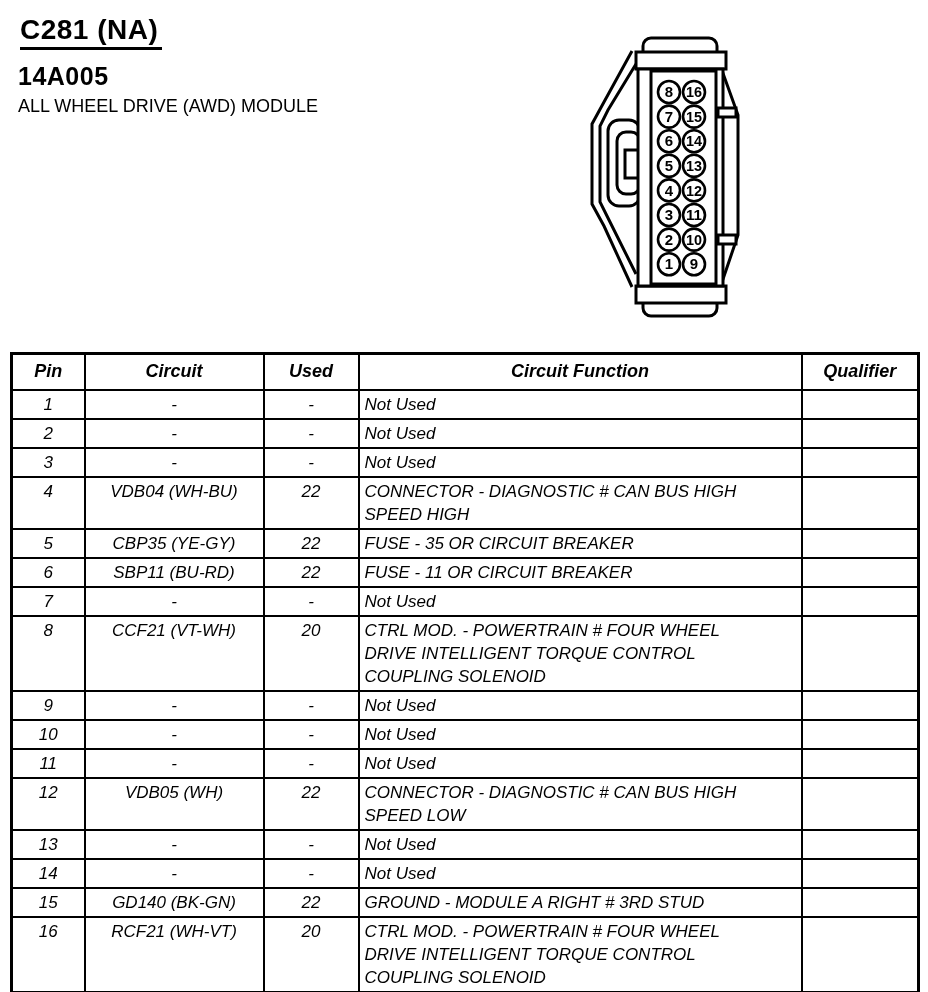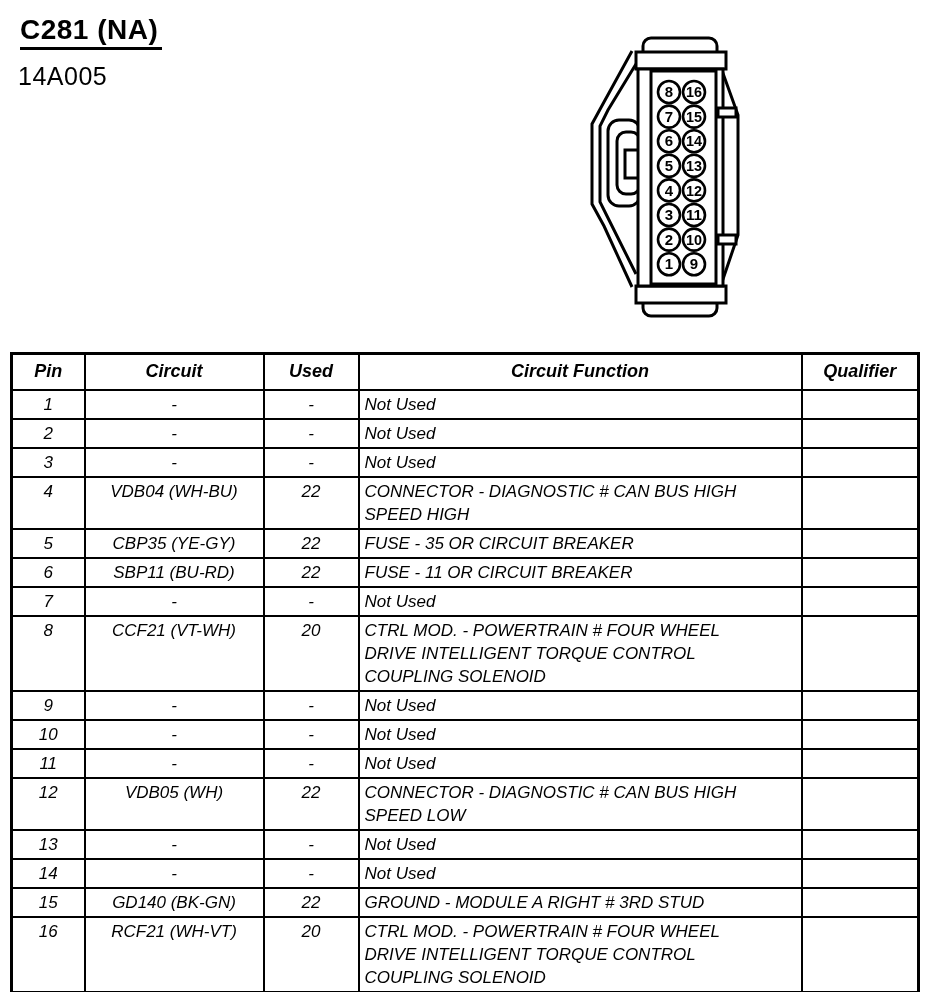--- a/index.html
+++ b/index.html
@@ -19,21 +19,21 @@
     font-size: 28px;
     font-weight: bold;
     border-bottom: 3px solid #000;
     padding: 0 4px 1px 0;
     letter-spacing: 0.5px;
   }
   .part-number {
     position: absolute;
     top: 62px; left: 18px;
     font-size: 25px;
-    font-weight: normal;
+    font-weight: bold;
     letter-spacing: 0.5px;
   }
   .module-desc {
     position: absolute;
     top: 96px; left: 18px;
     font-size: 18px;
   }
   .connector-svg {
     position: absolute;
     top: 20px; left: 580px;
@@ -85,20 +85,21 @@
     font-weight: bold;
   }
 </style>
 </head>
 <body>
 
 <div class="page">
 
   <div class="connector-id">C281 (NA)</div>
   <div class="part-number">14A005</div>
+  <div class="module-desc">ALL WHEEL DRIVE (AWD) MODULE</div>
 
   <svg class="connector-svg" viewBox="0 0 340 300">
 
     <path class="fw" d="M140,45 L158,95 L158,215 L140,268 Z"></path>
 
     <path class="ln" d="M52,31 L24,82 L12,104 L12,184 L24,206 L52,267"></path>
     <path class="ln" d="M56,44 L28,90 L20,106 L20,182 L28,198 L56,254"></path>
 
     <rect class="fw" x="28" y="100" width="32" height="86" rx="11"></rect>
     <rect class="fw" x="37" y="112" width="23" height="62" rx="9"></rect>

